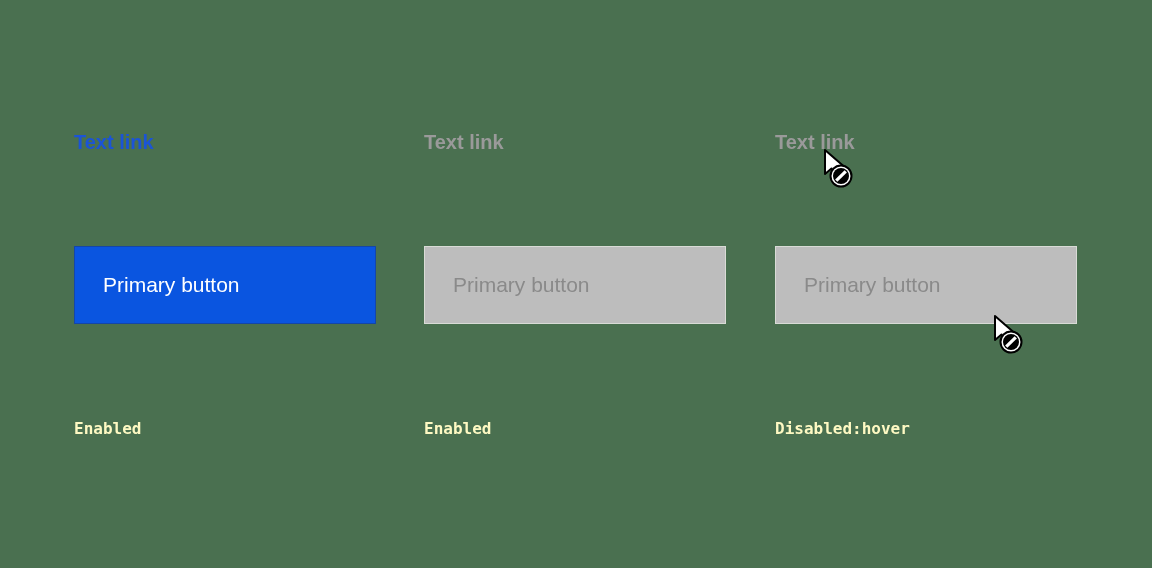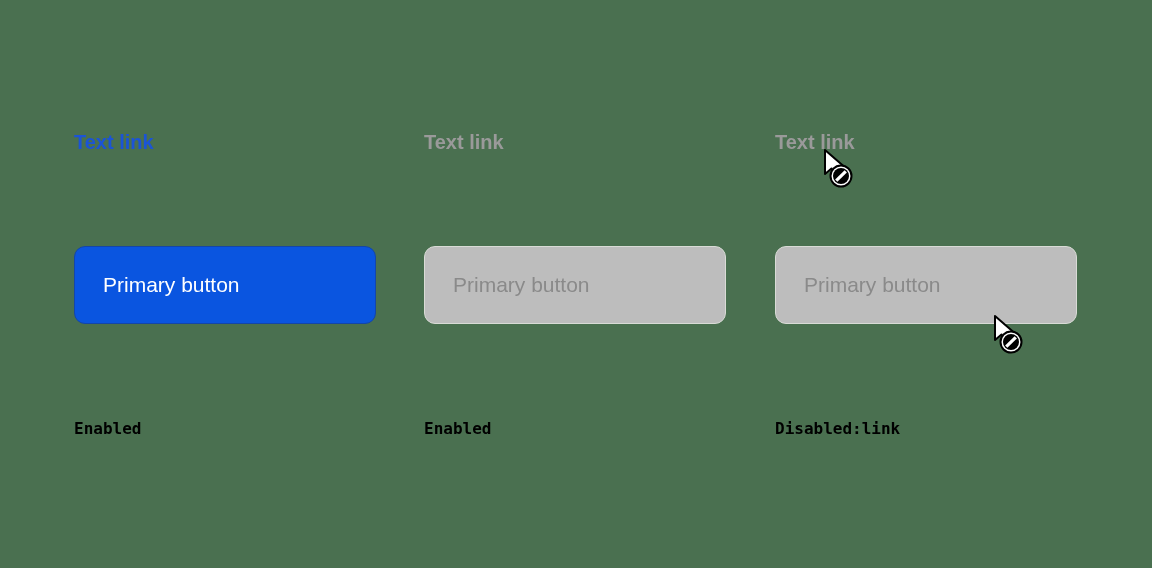--- a/index.html
+++ b/index.html
@@ -49,21 +49,21 @@
     width: 302px;
     height: 78px;
     box-sizing: border-box;
     display: flex;
     align-items: center;
     padding-left: 28px;
     font-size: 21px;
     font-weight: 400;
     line-height: 24px;
     white-space: nowrap;
-    border-radius: 11px;
+    border-radius: 0;
   }
   .btn.primary {
     background: #0a55e0;
     color: #ffffff;
     border: 1px solid #1446a8;
     cursor: pointer;
   }
   .btn.disabled {
     background: #bdbdbd;
     color: #8a8a8a;
@@ -72,21 +72,21 @@
   }
 
   .state-label {
     position: absolute;
     top: 419px;
     left: 0;
     font-family: "DejaVu Sans Mono", monospace;
     font-size: 16px;
     font-weight: bold;
     line-height: 20px;
-    color: #000000;
+    color: #fef9c3;
     white-space: nowrap;
   }
 
   .cursor {
     position: absolute;
     width: 46px;
     height: 46px;
     pointer-events: none;
   }
   .cursor-link { left: 818px; top: 146px; }
@@ -117,21 +117,21 @@
     <div class="state-label">Enabled</div>
   </div>
 
   <div class="column col-3">
     <a href="#" class="text-link disabled">Text link</a>
 
     <div class="btn disabled">
       <span>Primary button</span>
     </div>
 
-    <div class="state-label">Disabled:link</div>
+    <div class="state-label">Disabled:hover</div>
   </div>
 
   <div class="cursor cursor-link">
     <svg width="46" height="46" viewBox="0 0 46 46" xmlns="http://www.w3.org/2000/svg">
       <path d="M7 4 L7 28 L13.5 22.5 L17.5 31.5 L22 29.5 L18 20.8 L26 20.5 Z" fill="#ffffff" stroke="#000000" stroke-width="2" stroke-linejoin="round"></path>
       <circle cx="23" cy="30" r="10.5" fill="#ffffff" stroke="#000000" stroke-width="2"></circle>
       <circle cx="23" cy="30" r="8" fill="#000000"></circle>
       <rect x="16.3" y="28.4" width="13.4" height="3.2" fill="#ffffff" transform="rotate(-45 23 30)"></rect>
     </svg>
   </div>

